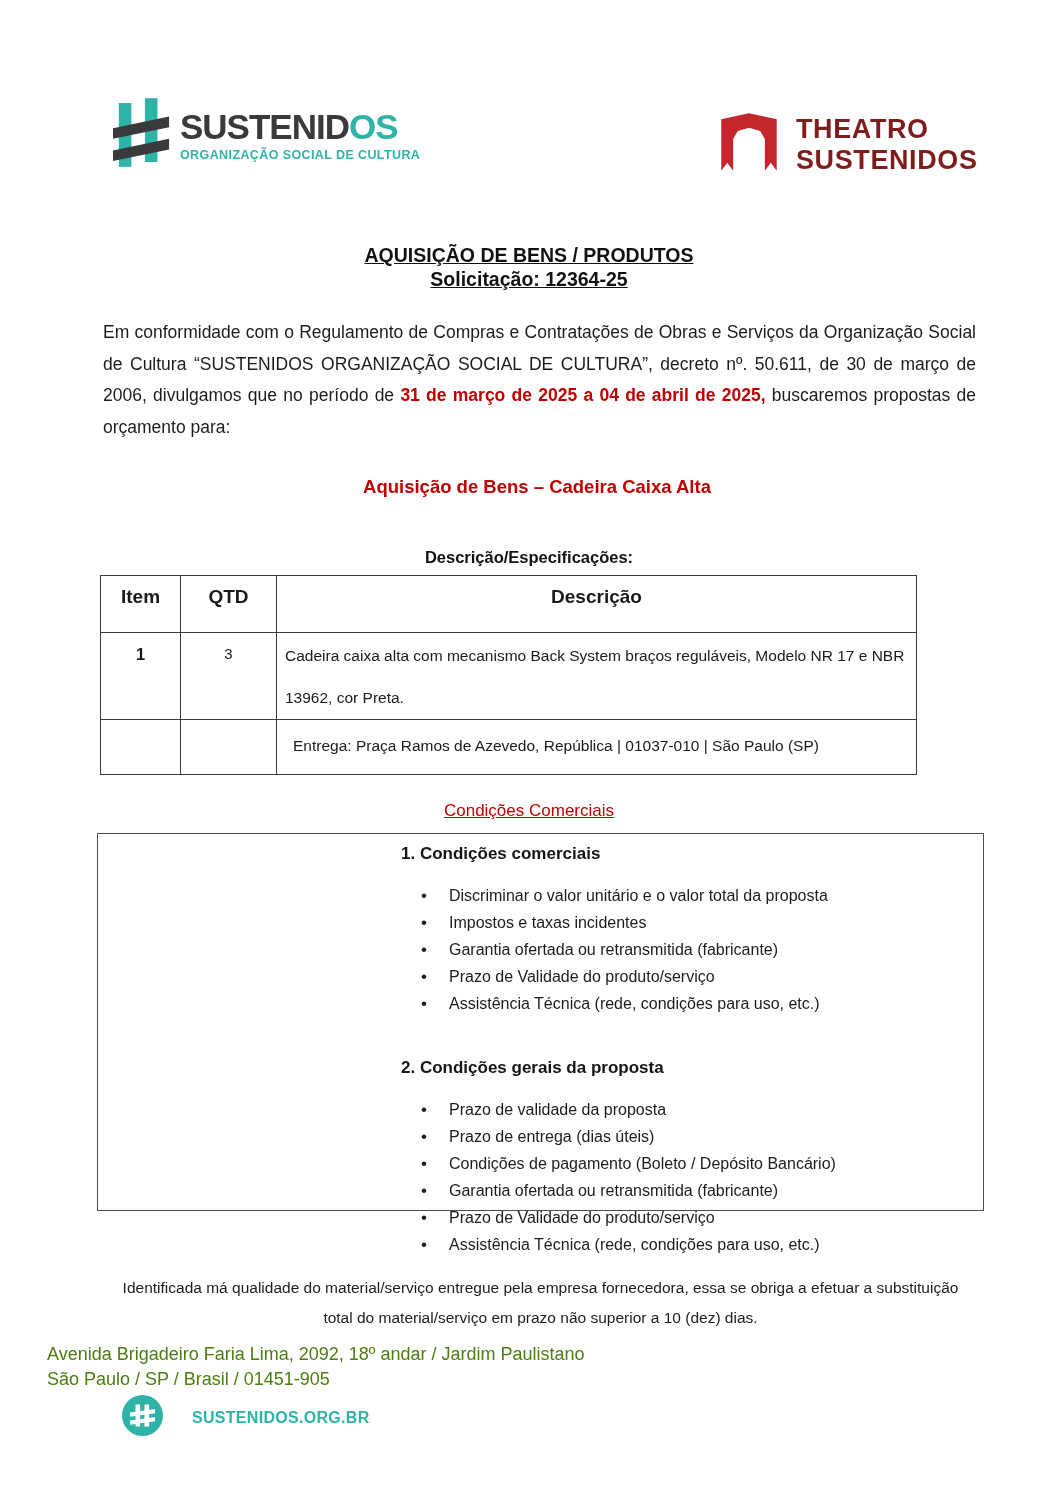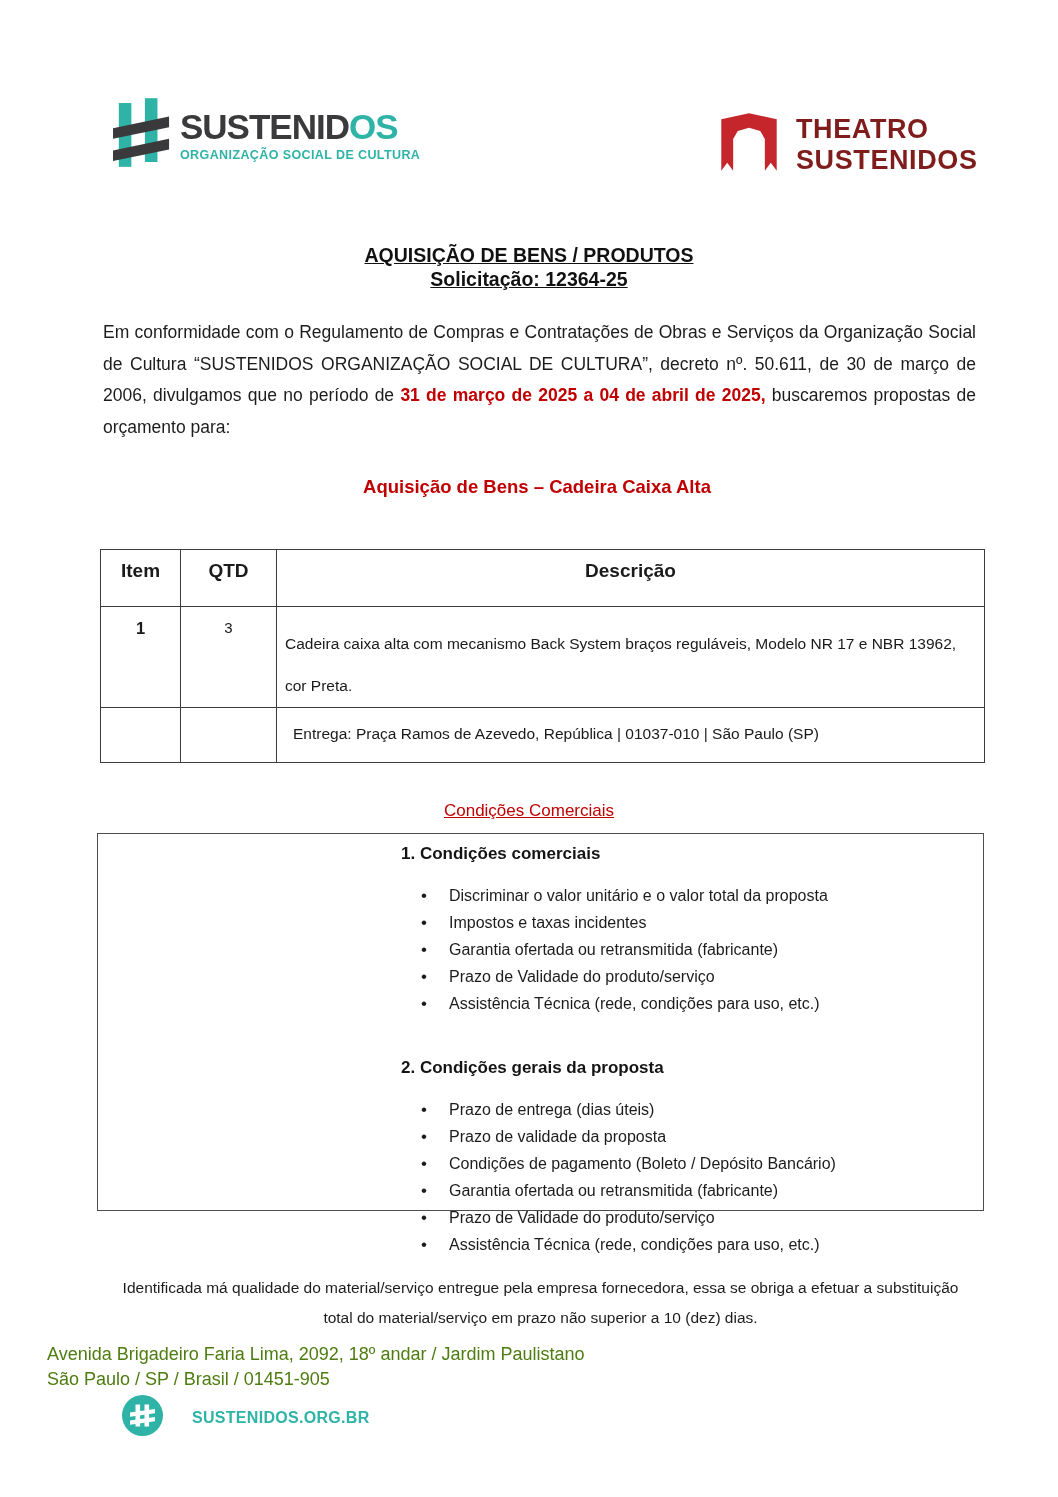--- a/index.html
+++ b/index.html
@@ -61,40 +61,40 @@
     text-align: center; font-size: 18.5px; font-weight: bold; color: #c00000;
   }
 
   .spec-label {
     position: absolute; left: 0; top: 548px; width: 100%;
     text-align: center; font-size: 16.5px; font-weight: bold; color: #111;
   }
 
   
   .spec-table {
-    position: absolute; left: 100px; top: 549px; width: 885px;
+    position: absolute; left: 100px; top: 575px; width: 817px;
     border-collapse: collapse; table-layout: fixed;
   }
   .spec-table col.c-item { width: 80px; }
   .spec-table col.c-qtd  { width: 96px; }
   .spec-table td {
     border: 1px solid #3c3c3c; vertical-align: top; background: #fff;
   }
   .spec-table .hdr td {
     height: 57px; font-size: 19px; font-weight: bold;
     text-align: center; padding-top: 10px;
   }
   .spec-table .r1 td { height: 84px; padding-top: 12px; }
   .spec-table .r1 .cell-item { text-align: center; font-weight: bold; font-size: 16.5px; }
   .spec-table .r1 .cell-qtd  { text-align: center; font-size: 15px; }
   .spec-table .cell-desc {
     padding-left: 8px; padding-right: 6px;
     font-size: 15.5px; line-height: 42px; padding-top: 0;
   }
-  .spec-table .r1 .cell-desc { padding-top: 16px; }
+  .spec-table .r1 .cell-desc { padding-top: 2px; }
   .spec-table .r2 td { height: 55px; padding-left: 16px; }
   .spec-table .r2 .cell-desc { line-height: 20px; padding-top: 16px; }
 
   
   .cond-title {
     position: absolute; left: 0; top: 801px; width: 100%;
     text-align: center; font-size: 17px; font-weight: normal;
     color: #c00000; text-decoration: underline;
   }
 
@@ -208,22 +208,22 @@
       <div class="sec-heading">1. Condições comerciais</div>
       <ul class="bullets">
         <li>Discriminar o valor unitário e o valor total da proposta</li>
         <li>Impostos e taxas incidentes</li>
         <li>Garantia ofertada ou retransmitida (fabricante)</li>
         <li>Prazo de Validade do produto/serviço</li>
         <li>Assistência Técnica (rede, condições para uso, etc.)</li>
       </ul>
       <div class="sec-heading h2">2. Condições gerais da proposta</div>
       <ul class="bullets">
+        <li>Prazo de validade da proposta</li>
         <li>Prazo de entrega (dias úteis)</li>
-        <li>Prazo de validade da proposta</li>
         <li>Condições de pagamento (Boleto / Depósito Bancário)</li>
         <li>Garantia ofertada ou retransmitida (fabricante)</li>
         <li>Prazo de Validade do produto/serviço</li>
         <li>Assistência Técnica (rede, condições para uso, etc.)</li>
       </ul>
     </div>
     <div class="quality-note">Identificada má qualidade do material/serviço entregue pela empresa fornecedora, essa se obriga a efetuar a substituição total do material/serviço em prazo não superior a 10 (dez) dias.</div>
   </div>
 
   <div class="footer-address">

